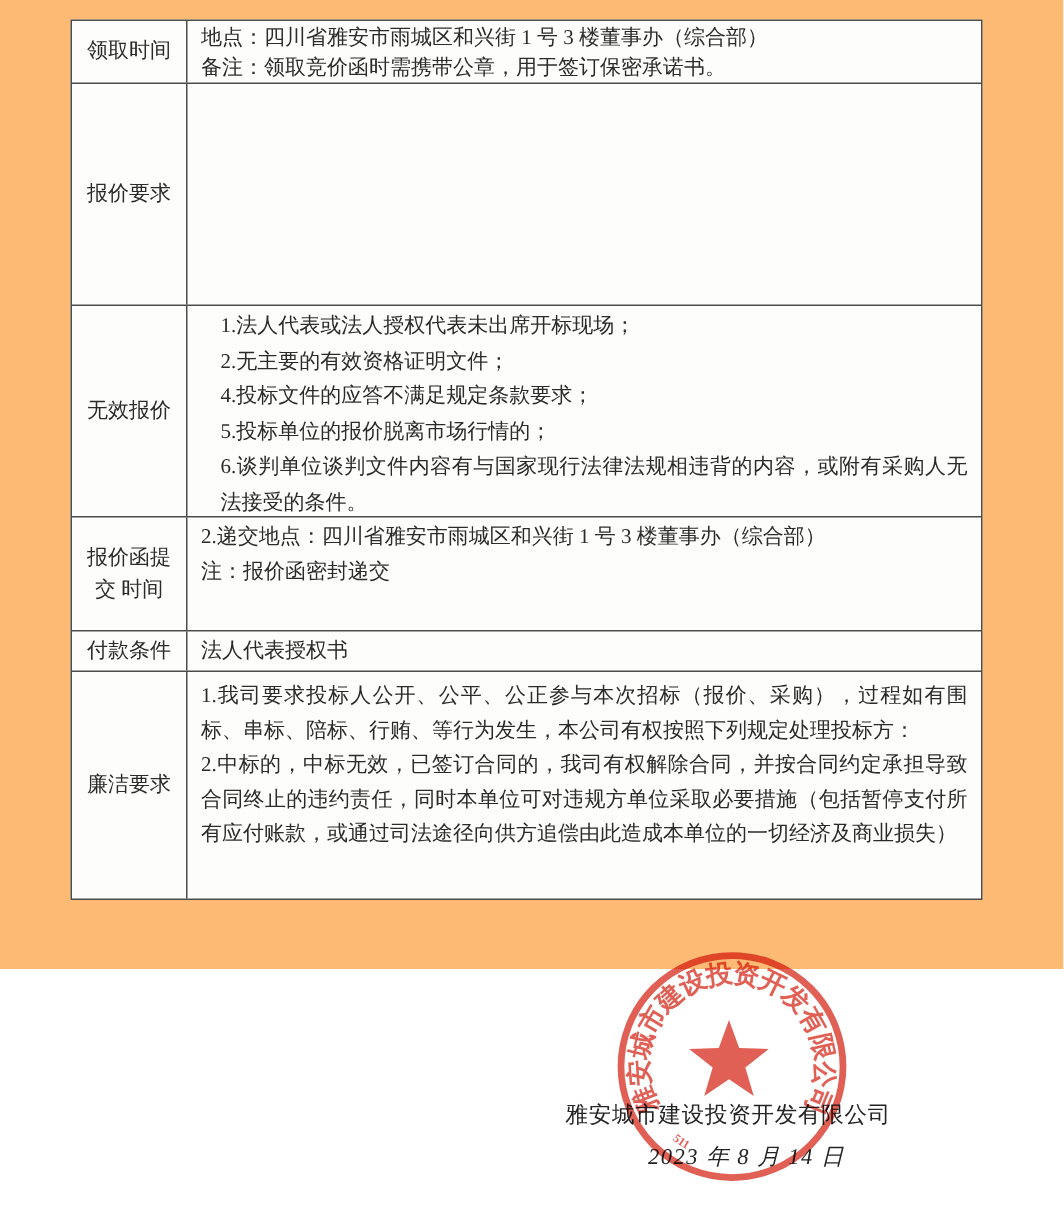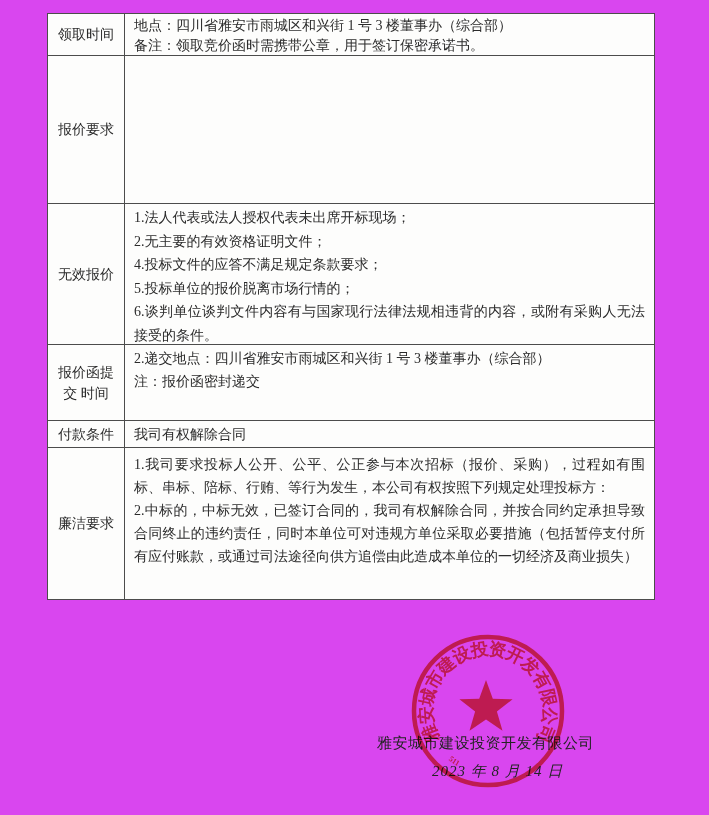--- a/index.html
+++ b/index.html
@@ -1,19 +1,19 @@
 <!DOCTYPE html>
 <html><head>
 <meta charset="utf-8">
 <style>
   html,body{margin:0;padding:0;}
   body{width:709px;height:815px;background:#ffffff;overflow:hidden;}
   .page{
-    position:relative;width:709px;height:815px;
-    background:#d946ef;
+    position:relative;width:709px;height:646px;
+    background:#fdba74;
     font-family:"Liberation Serif","DejaVu Serif",serif;
     color:#2b2b2b;
   }
   
   .doc-table{
     position:absolute;left:47px;top:13px;width:608px;
     border:1.5px solid #4c4c4c;
     box-sizing:border-box;
     background:#fdfdfc;
   }
@@ -28,21 +28,21 @@
   }
   .tcontent{
     flex:1;box-sizing:border-box;
     font-size:14px;
     padding:2px 9px 0 9px;
     overflow:hidden;
   }
   .tcontent p{margin:0;text-align:justify;text-justify:inter-character;}
   .row-0{height:42px;} .row-0 .tcontent p{line-height:20px;}
   .row-1{height:148px;} .row-1 .tcontent p{line-height:24.5px;}
-  .row-2{height:141px;} .row-2 .tcontent p{line-height:23.5px;}
+  .row-2{height:141px;} .row-2 .tcontent p{line-height:23.5px;margin-left:13px;}
   .row-3{height:76px;}  .row-3 .tcontent p{line-height:23px;}
   .row-4{height:27px;}  .row-4 .tcontent p{line-height:23px;}
   .row-5{height:151px;} .row-5 .tcontent{padding-top:5px;} .row-5 .tcontent p{line-height:23px;}
   
   .company-line{
     position:absolute;left:377px;top:734px;
     font-size:15px;letter-spacing:0.5px;color:#242424;
     white-space:nowrap;
   }
   .date-line{
@@ -88,21 +88,21 @@
       <div class="trow row-3">
         <div class="tlabel">报价函提交 时间</div>
         <div class="tcontent">
           <p>2.递交地点：四川省雅安市雨城区和兴街 1 号 3 楼董事办（综合部）</p>
           <p>注：报价函密封递交</p>
         </div>
       </div>
       <div class="trow row-4">
         <div class="tlabel">付款条件</div>
         <div class="tcontent">
-          <p>我司有权解除合同</p>
+          <p>法人代表授权书</p>
         </div>
       </div>
       <div class="trow row-5">
         <div class="tlabel">廉洁要求</div>
         <div class="tcontent">
           <p>1.我司要求投标人公开、公平、公正参与本次招标（报价、采购），过程如有围标、串标、陪标、行贿、等行为发生，本公司有权按照下列规定处理投标方：</p>
           <p>2.中标的，中标无效，已签订合同的，我司有权解除合同，并按合同约定承担导致合同终止的违约责任，同时本单位可对违规方单位采取必要措施（包括暂停支付所有应付账款，或通过司法途径向供方追偿由此造成本单位的一切经济及商业损失）</p>
         </div>
       </div>
     </div>

